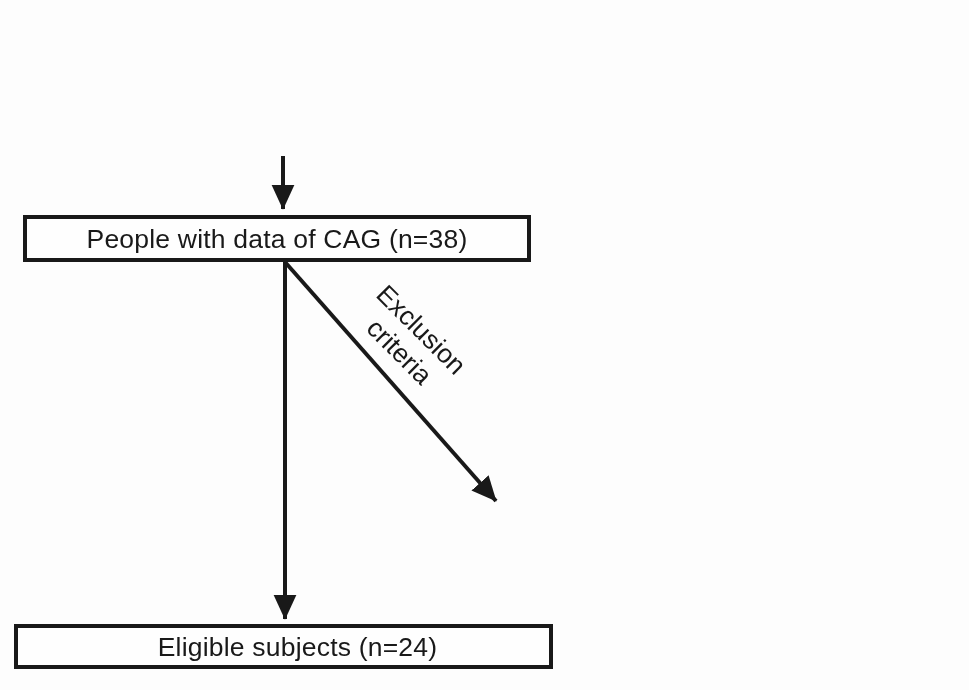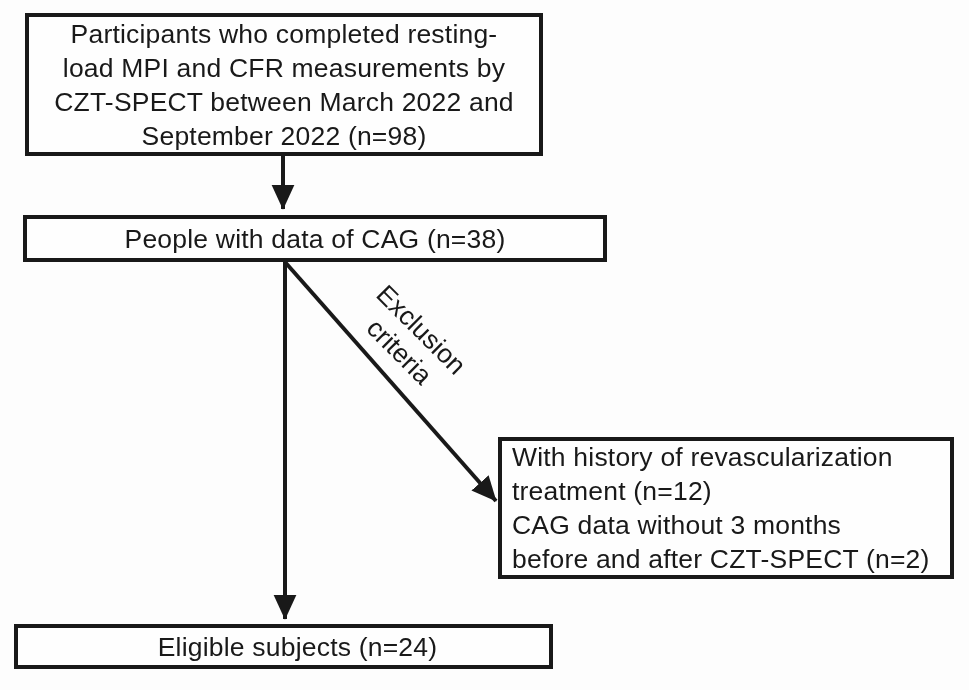--- a/index.html
+++ b/index.html
@@ -31,21 +31,21 @@
     white-space: pre-line;
     letter-spacing: 0.2px;
   }
   .node.align-left {
     justify-content: flex-start;
     text-align: left;
     padding-left: 10px;
     padding-right: 4px;
   }
   #node-participants { left: 25px;  top: 13px;  width: 518px; height: 143px; }
-  #node-cag          { left: 23px;  top: 215px; width: 584px; height: 47px;  }
+  #node-cag          { left: 23px;  top: 215px; width: 508px; height: 47px;  }
   #node-exclusion    { left: 498px; top: 437px; width: 456px; height: 142px; }
   #node-eligible     { left: 14px;  top: 624px; width: 539px; height: 45px; padding-left: 28px;  }
 
   .arrow-layer {
     position: absolute;
     left: 0; top: 0;
     width: 969px; height: 690px;
     pointer-events: none;
   }
   .arrow-layer line { stroke: var(--ink); stroke-width: 4; }
@@ -73,38 +73,26 @@
     <defs>
       <marker id="ah" viewBox="0 0 10 10" refX="9.3" refY="5" markerWidth="6.5" markerHeight="6.5" orient="auto-start-reverse" markerUnits="strokeWidth">
         <path d="M 0 0.6 L 9.6 5 L 0 9.4 z"></path>
       </marker>
     </defs>
     <line x1="283" y1="156" x2="283" y2="209" marker-end="url(#ah)"></line>
     <line x1="285" y1="262" x2="285" y2="619" marker-end="url(#ah)"></line>
     <line x1="285" y1="262" x2="496" y2="501" marker-end="url(#ah)"></line>
   </svg>
 
-  <div class="node" id="node-participants">
-    <span>Participants who completed resting-
-load MPI and CFR measurements by
-CZT-SPECT between March 2022 and
-September 2022 (n=98)</span>
-  </div>
 
   <div class="node" id="node-cag">
     <span>People with data of CAG (n=38)</span>
   </div>
 
   <div class="edge-label">Exclusion
 criteria</div>
 
-  <div class="node align-left" id="node-exclusion">
-    <span>With history of revascularization
-treatment (n=12)
-CAG data without 3 months
-before and after CZT-SPECT (n=2)</span>
-  </div>
 
   <div class="node" id="node-eligible">
     <span>Eligible subjects (n=24)</span>
   </div>
 
 </div>
 
 </body></html>

